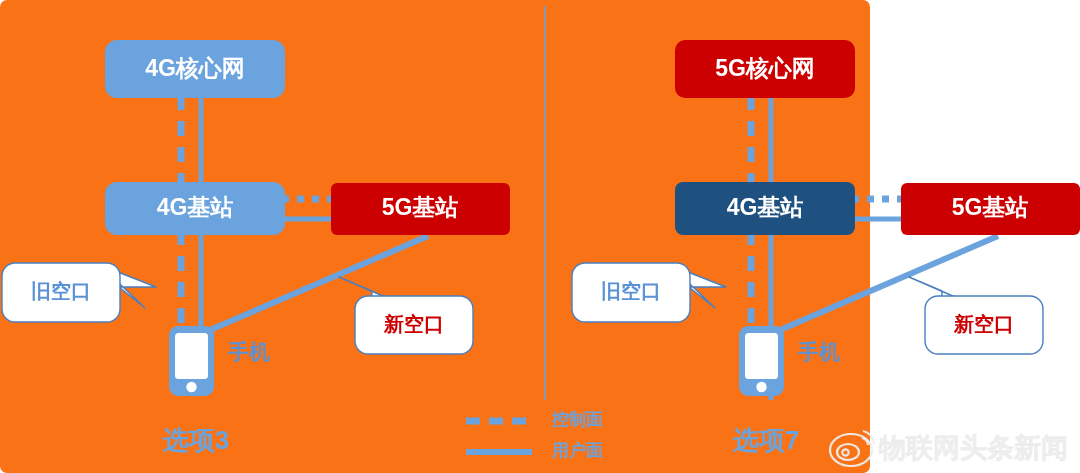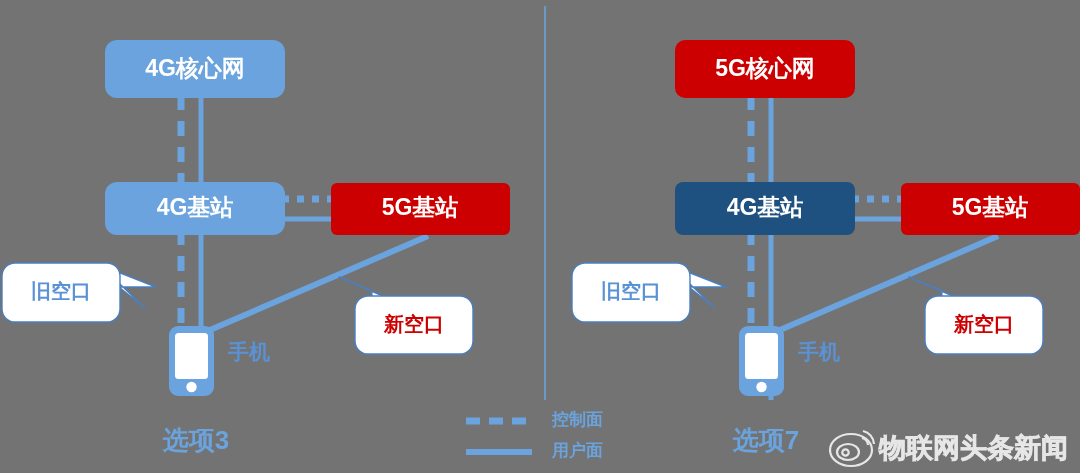--- a/index.html
+++ b/index.html
@@ -9,23 +9,24 @@
     background: #ffffff;
   }
   body {
     width: 1080px;
     height: 473px;
     font-family: "Liberation Sans", "DejaVu Sans", sans-serif;
     overflow: hidden;
   }
   #diagram-root {
     position: relative;
-    width: 1080px;
+    width: 870px;
     height: 473px;
-    background: #737373;
+    background: #f97316;
+    border-radius: 7px;
   }
   svg.canvas {
     position: absolute;
     left: 0;
     top: 0;
     width: 1080px;
     height: 473px;
     display: block;
   }
   text { font-family: "Liberation Sans", "DejaVu Sans", sans-serif; }

